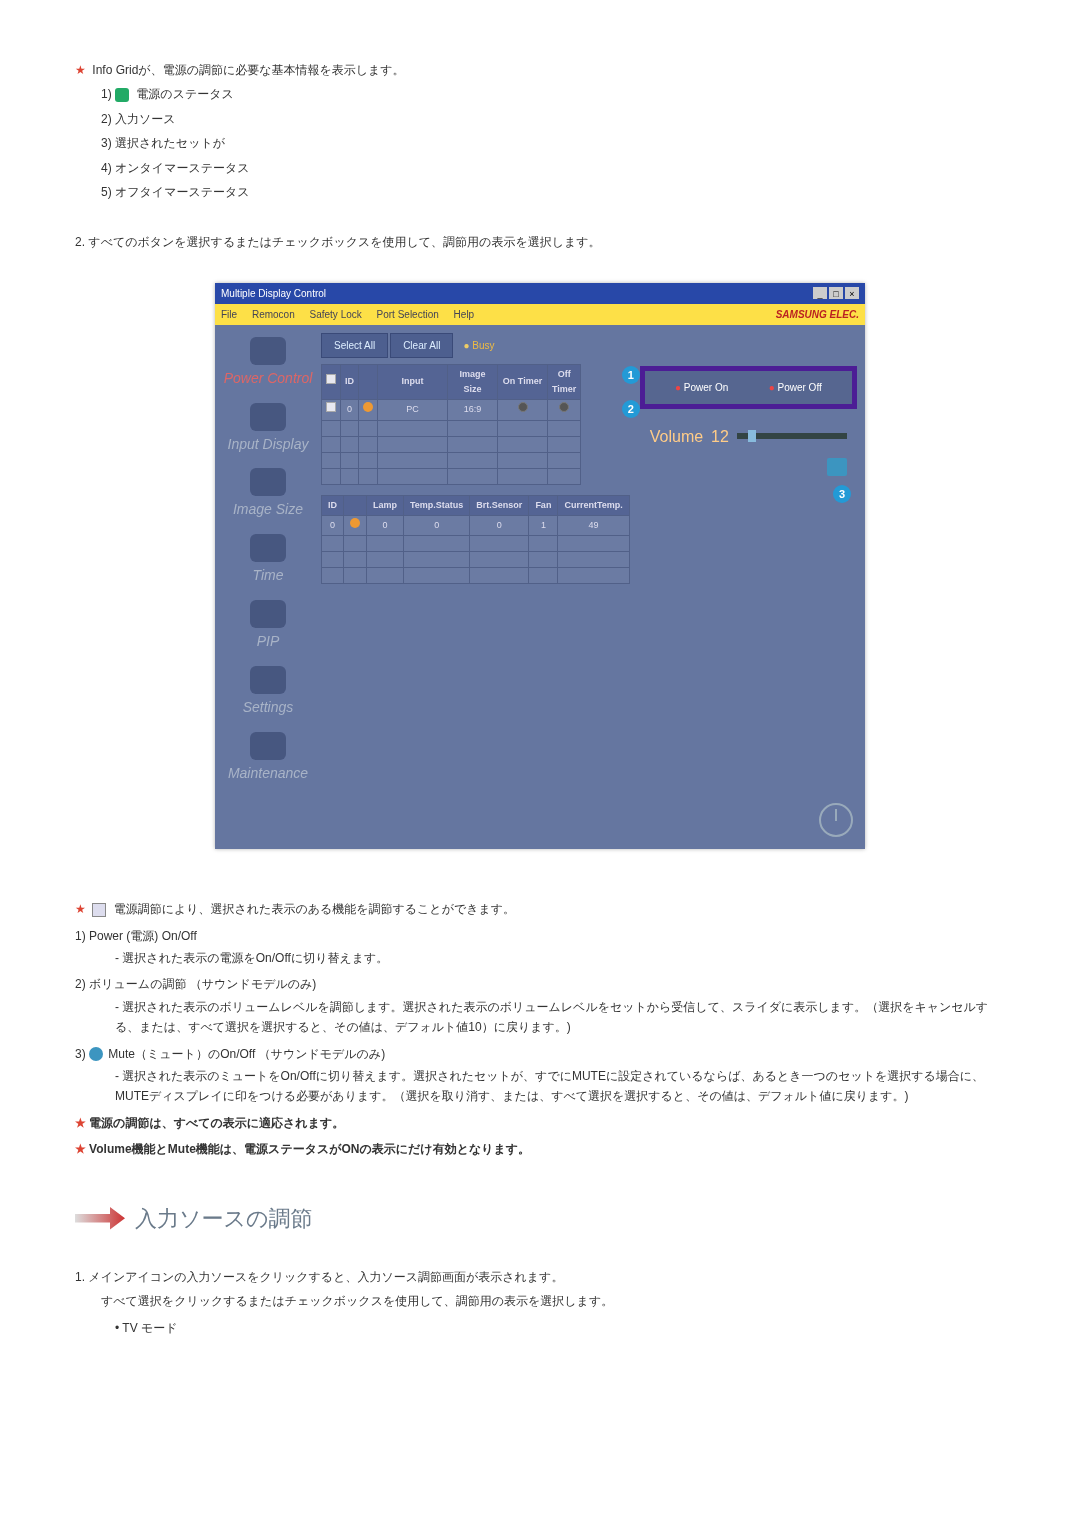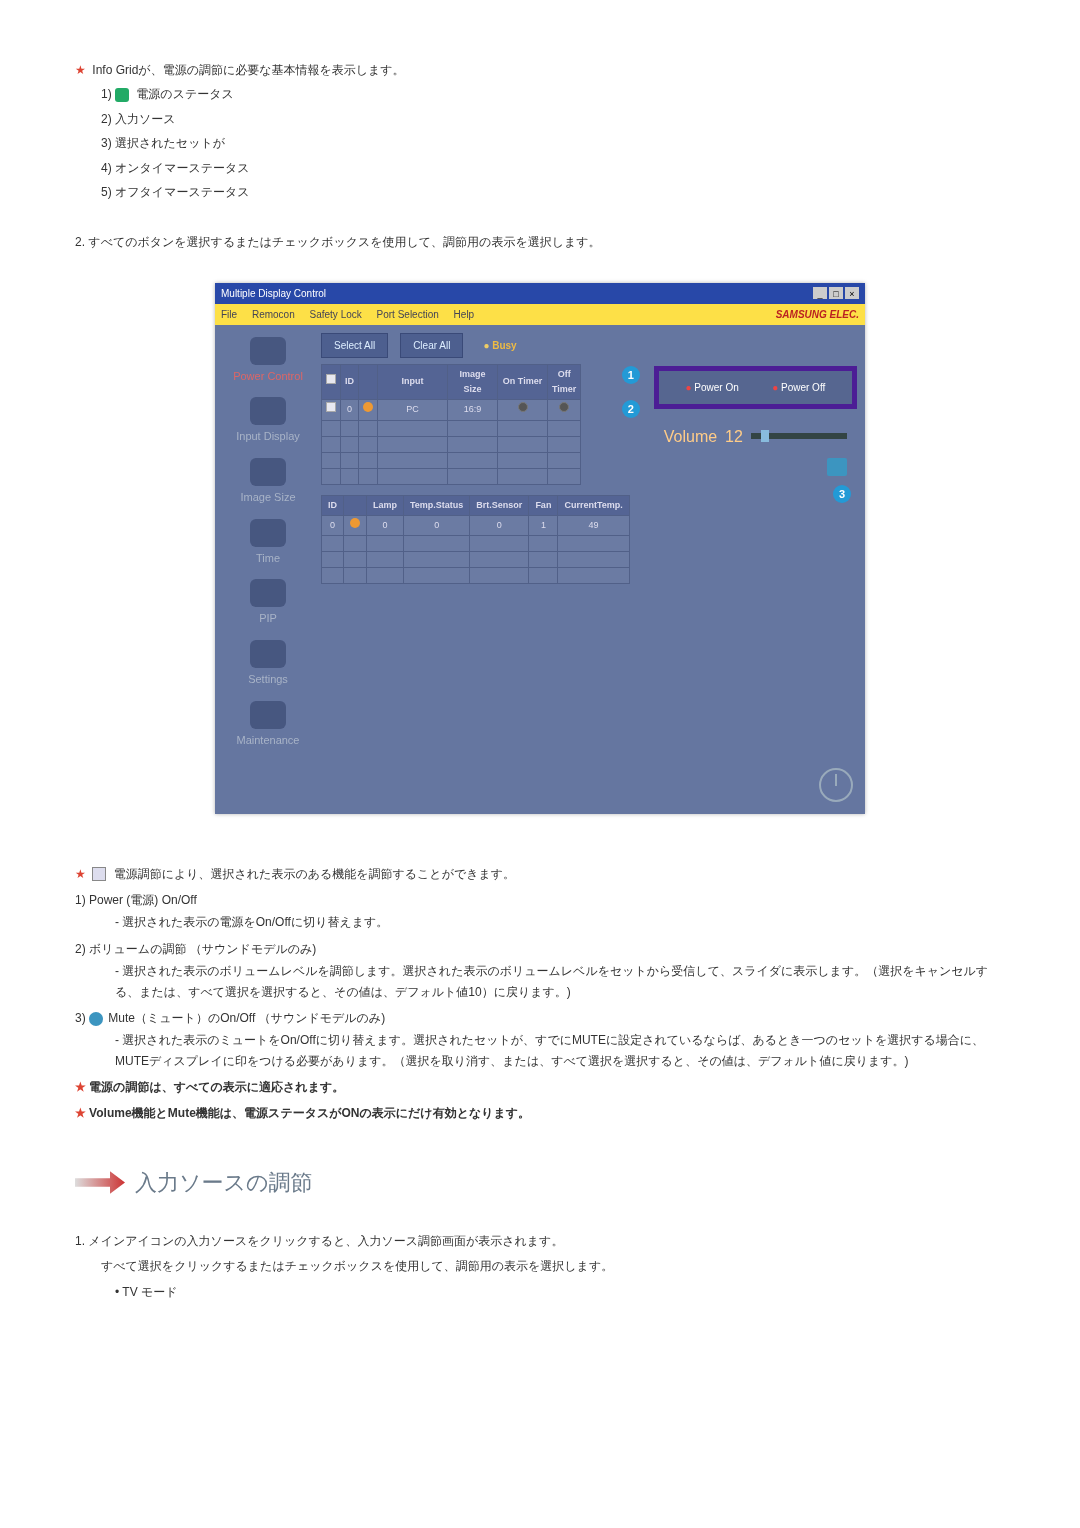--- a/index.html
+++ b/index.html
@@ -36,27 +36,27 @@
   .titlebar{ background:#2848a8; color:#fff; padding:2px 6px; display:flex; justify-content:space-between; align-items:center; font-size:10px;gap:23px;}
   .titlebar .wc span{ display:inline-block; width:14px; height:12px; background:#ccc; margin-left:2px; font-size:9px; text-align:center; color:#000;}
   .menubar{ background:#fde047; color:#445; padding:2px 6px; display:flex; justify-content:space-between;}
   .menubar .ml span{ margin-right:12px; }
   .menubar .brand{ font-weight:bold; color:#b22; font-style:italic;}
   .app-body{ display:flex; padding:8px; gap:8px;}
   .sidebar{ width:90px; display:flex; flex-direction:column; gap:4px;}
   .s-item{ text-align:center; color:#a8b3c7; padding:4px 0;}
   .s-item .ic{ width:36px; height:28px; margin:0 auto 2px; background:#475780; border-radius:6px; position:relative;}
   .s-item.active .lbl{ color:#d66; }
-  .s-item .lbl{ font-size:11px;}
+  .s-item .lbl{ font-size:14px;font-style:italic;}
   .main{ flex:1;}
-  .top-btns{ display:flex; align-items:center; gap:12px; margin-bottom:6px;}
+  .top-btns{ display:flex; align-items:center; gap:2px; margin-bottom:6px;}
   .top-btns .btn{ background:#4d5f8f; border:1px solid #3a4a78; padding:3px 12px; font-size:10px; color:#def; }
-  .top-btns .busy{ margin-left:8px; color:#eb4;font-weight:bold;}
+  .top-btns .busy{ margin-left:8px; color:#eb4;}
   .top-btns .busy::before{content:"● "; color:#ec6;}
-  .content-row{ display:flex; gap:24px; align-items:flex-start;}
+  .content-row{ display:flex; gap:10px; align-items:flex-start;}
   .tbl{ border-collapse:collapse; background:#6b7ba3;}
   .tbl th,.tbl td{ border:1px solid #516088; padding:2px 4px; font-size:9px; color:#dde; text-align:center;}
   .tbl th{ background:#546494;}
   .tbl .row td{ height:16px;}
   .tbl1 th:nth-child(1),.tbl1 td:nth-child(1){width:18px;}
   .tbl1 th:nth-child(2),.tbl1 td:nth-child(2){width:18px;}
   .tbl1 th:nth-child(3),.tbl1 td:nth-child(3){width:18px;}
   .tbl1 th:nth-child(4),.tbl1 td:nth-child(4){width:70px;}
   .tbl1 th:nth-child(5),.tbl1 td:nth-child(5){width:50px;}
   .tbl1 th:nth-child(6),.tbl1 td:nth-child(6){width:50px;}

